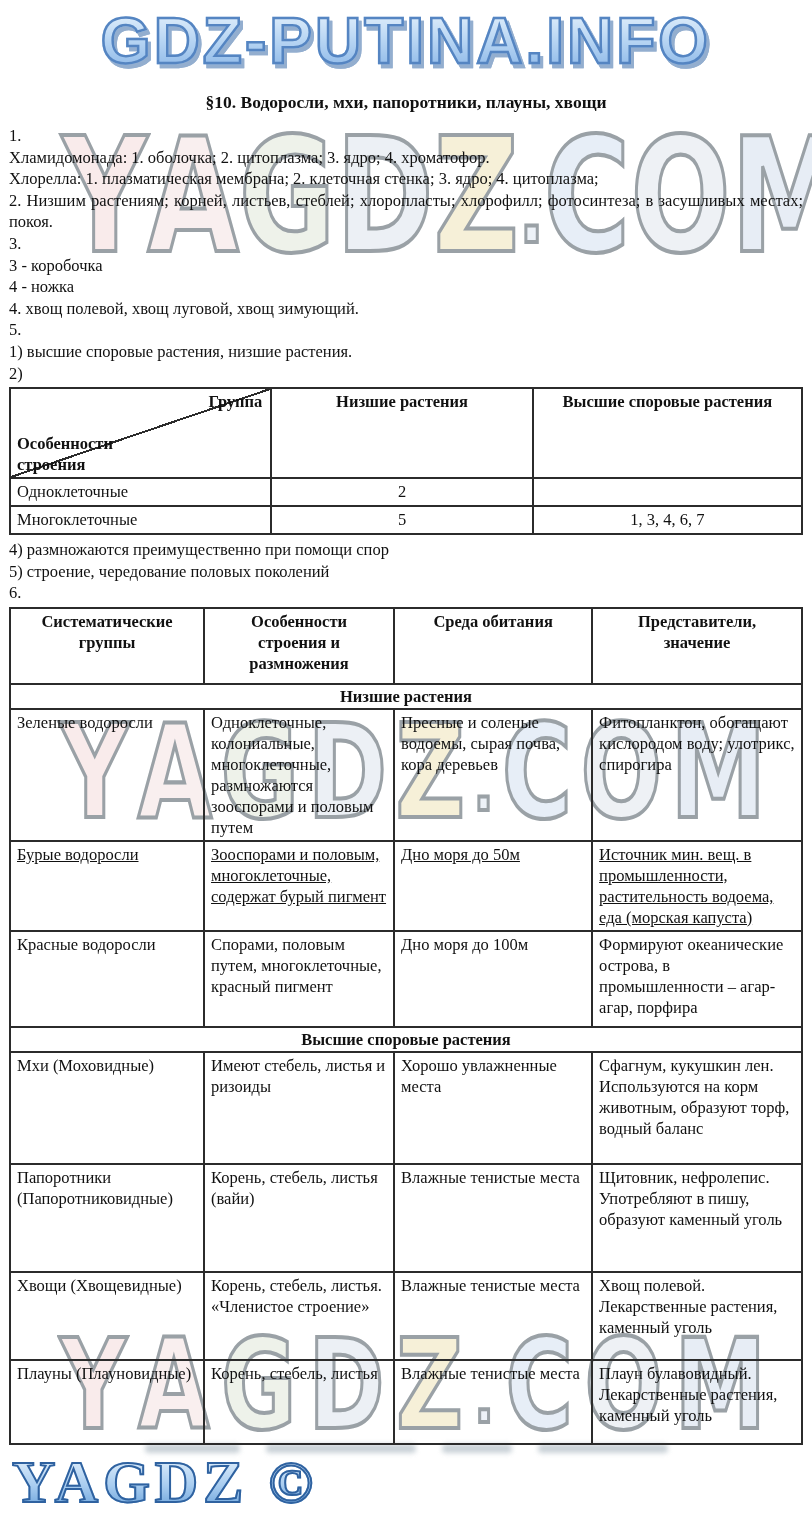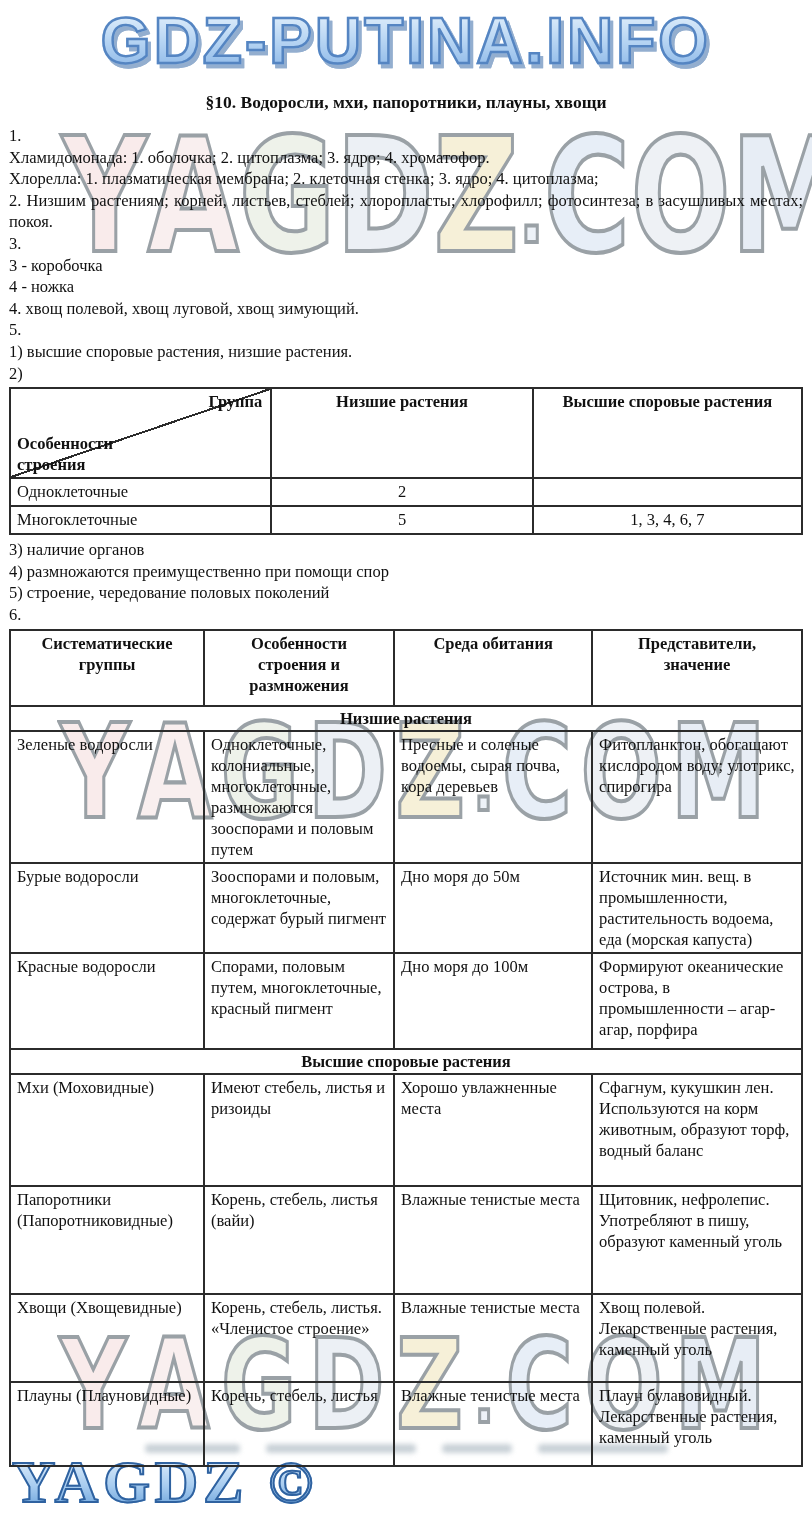--- a/index.html
+++ b/index.html
@@ -173,21 +173,20 @@
     </tr>
     <tr style="height:28px;">
       <td>Многоклеточные</td>
       <td class="val">5</td>
       <td class="val">1, 3, 4, 6, 7</td>
     </tr>
   </tbody>
     </table>
 
   <div class="text-block" style="margin-top:4px;">
-    <p>3) наличие органов</p>
     <p>4) размножаются преимущественно при помощи спор</p>
     <p>5) строение, чередование половых поколений</p>
     <p>6.</p>
   </div>
 
   <table class="t2">
     <colgroup>
         <col class="c1">
         <col class="c2">
         <col class="c3">
@@ -208,21 +207,21 @@
     <tbody>
       <tr class="section-row">
         <td colspan="4">Низшие растения</td>
       </tr>
       <tr style="height:114px;border-radius:13px;">
         <td>Зеленые водоросли</td>
         <td>Одноклеточные, колониальные, многоклеточные, размножаются зооспорами и половым путем</td>
         <td>Пресные и соленые водоемы, сырая почва, кора деревьев</td>
         <td>Фитопланктон, обогащают кислородом воду; улотрикс, спирогира</td>
       </tr>
-      <tr style="height:88px;">
+      <tr style="height:88px;text-decoration:underline;">
         <td>Бурые водоросли</td>
         <td>Зооспорами и половым, многоклеточные, содержат бурый пигмент</td>
         <td>Дно моря до 50м</td>
         <td>Источник мин. вещ. в промышленности, растительность водоема, еда (морская капуста)</td>
       </tr>
       <tr style="height:96px;">
         <td>Красные водоросли</td>
         <td>Спорами, половым путем, многоклеточные, красный пигмент</td>
         <td>Дно моря до 100м</td>
         <td>Формируют океанические острова, в промышленности – агар-агар, порфира</td>

